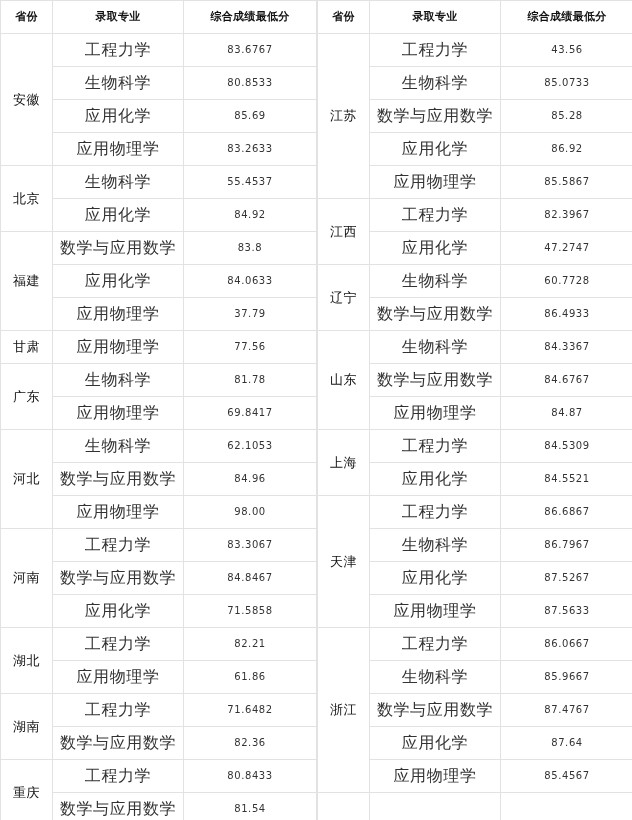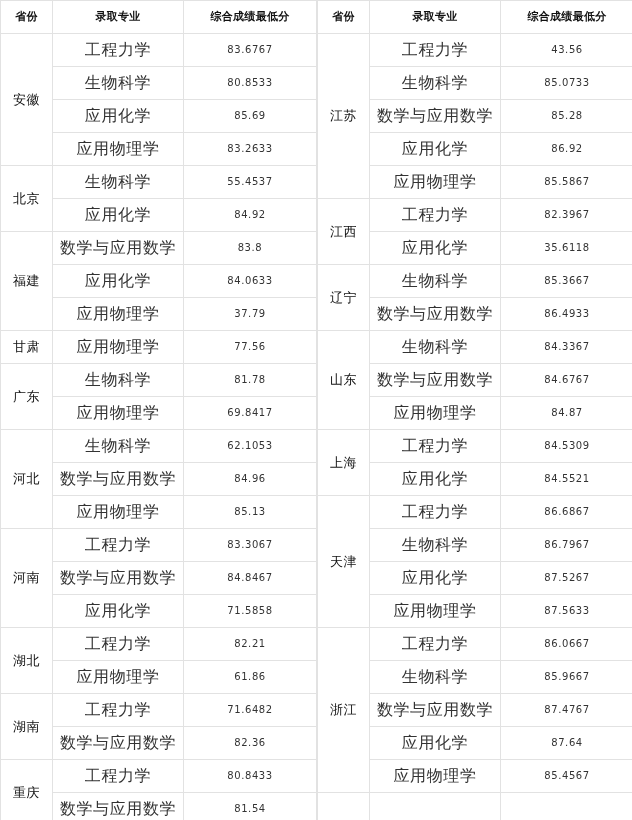--- a/index.html
+++ b/index.html
@@ -145,21 +145,21 @@
           <td class="prov" rowspan="3">河北</td>
           <td class="major">生物科学</td>
           <td class="score">62.1053</td>
         </tr>
         <tr>
           <td class="major">数学与应用数学</td>
           <td class="score">84.96</td>
         </tr>
         <tr>
           <td class="major">应用物理学</td>
-          <td class="score">85.13</td>
+          <td class="score">98.00</td>
         </tr>
         <tr>
           <td class="prov" rowspan="3">河南</td>
           <td class="major">工程力学</td>
           <td class="score">83.3067</td>
         </tr>
         <tr>
           <td class="major">数学与应用数学</td>
           <td class="score">84.8467</td>
         </tr>
@@ -232,26 +232,26 @@
           <td class="major">应用物理学</td>
           <td class="score">85.5867</td>
         </tr>
         <tr>
           <td class="prov" rowspan="2">江西</td>
           <td class="major">工程力学</td>
           <td class="score">82.3967</td>
         </tr>
         <tr>
           <td class="major">应用化学</td>
-          <td class="score">35.6118</td>
+          <td class="score">47.2747</td>
         </tr>
         <tr>
           <td class="prov" rowspan="2">辽宁</td>
           <td class="major">生物科学</td>
-          <td class="score">85.3667</td>
+          <td class="score">60.7728</td>
         </tr>
         <tr>
           <td class="major">数学与应用数学</td>
           <td class="score">86.4933</td>
         </tr>
         <tr>
           <td class="prov" rowspan="3">山东</td>
           <td class="major">生物科学</td>
           <td class="score">84.3367</td>
         </tr>

